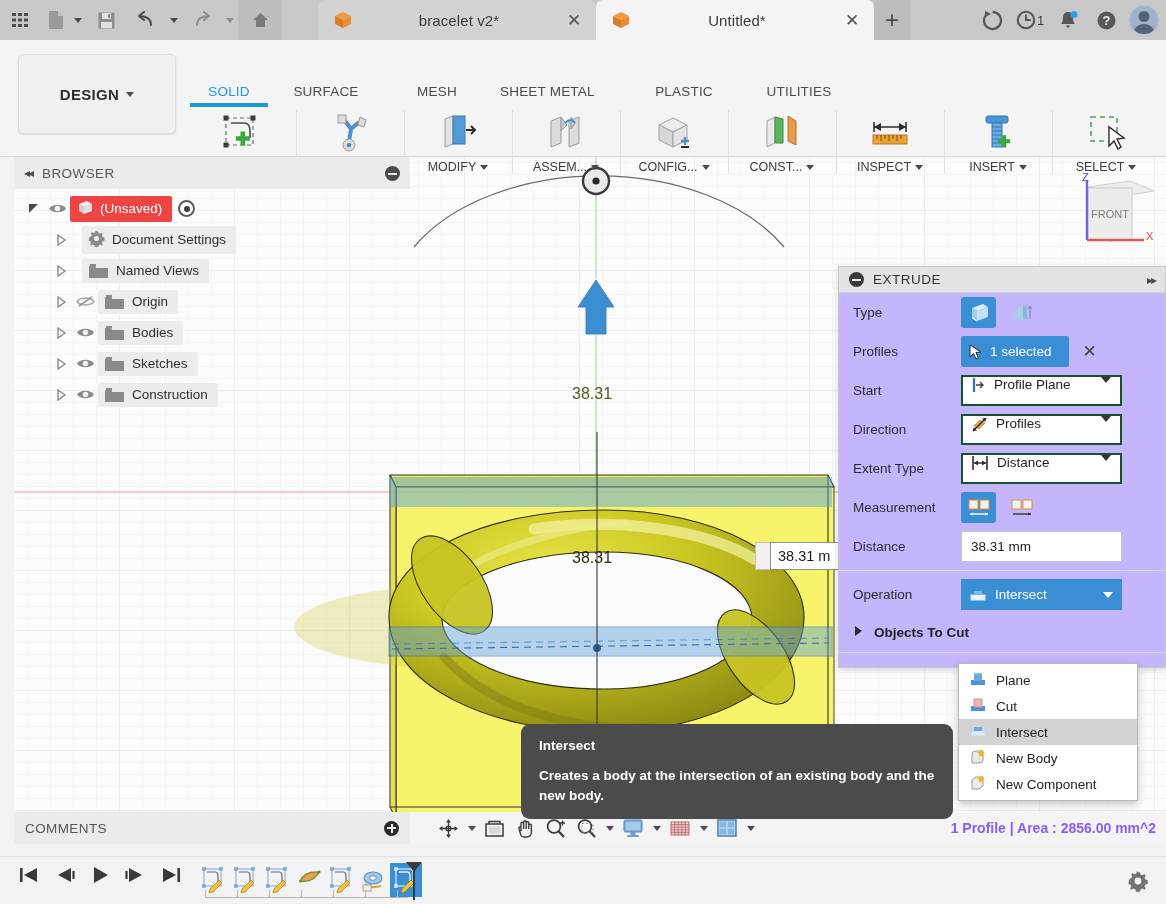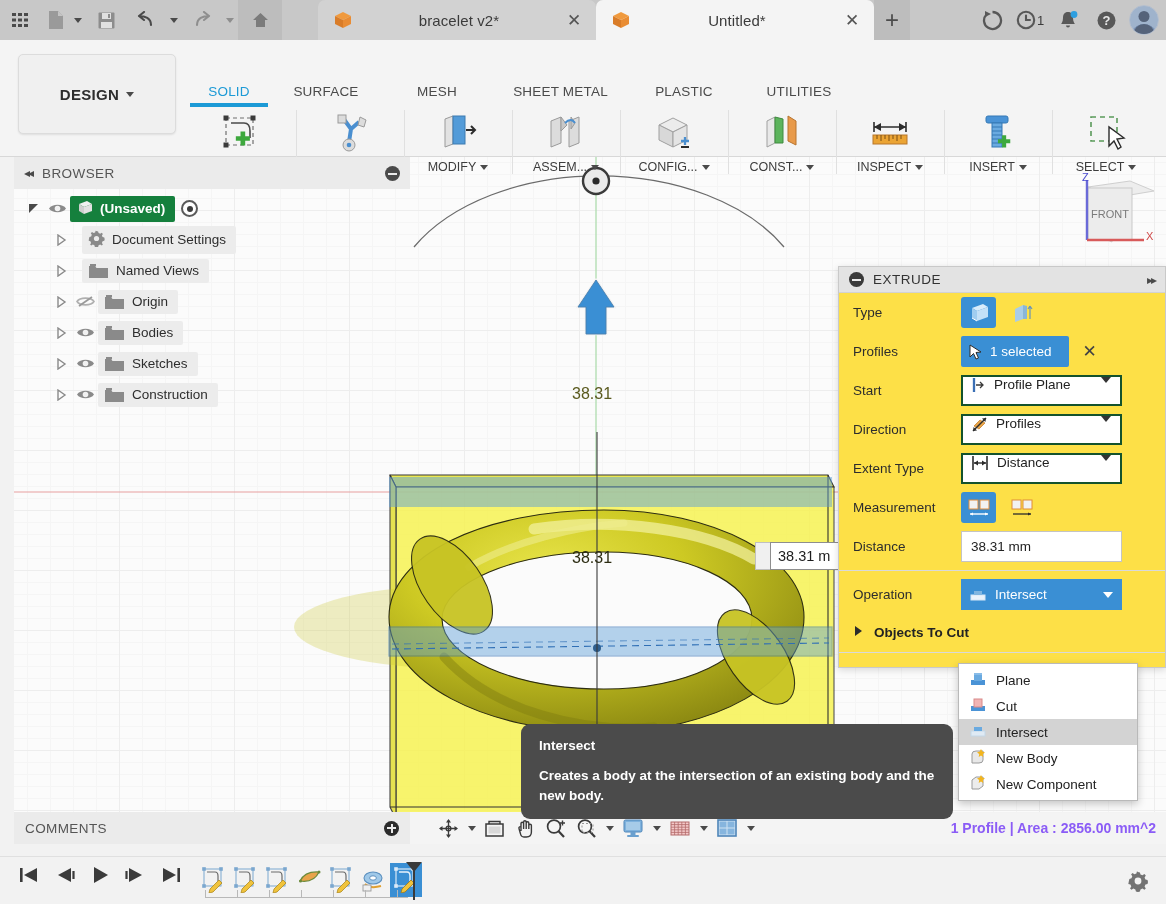--- a/index.html
+++ b/index.html
@@ -117,32 +117,32 @@
 
   .tree { padding-top: 4px; }
   .tnode { height: 31px; display: flex; align-items: center; font-size: 13.5px; color: #2e2e2e; }
   .tw { width: 22px; display: flex; align-items: center; justify-content: center; }
   .eye-wrap { width: 26px; display:flex; align-items:center; justify-content:center; }
   .folder-ico { width: 21px; height: 16px; position: relative; flex: 0 0 auto; }
   .node-pill {
     background: #ececec; border-radius: 2px; padding: 4px 10px 4px 6px; display: flex;
     align-items: center; gap: 7px;
   }
-  .node-pill.sel { background: #15803d; color: #fff; font-weight: bold; }
+  .node-pill.sel { background: #ef4444; color: #fff; }
   .radio-dot {
     width: 17px; height: 17px; border-radius: 50%; border: 2px solid #5a5a5a; background: #fff;
     position: relative; margin-left: 6px;
   }
   .radio-dot::after { content:""; position:absolute; left: 3.5px; top: 3.5px; width: 6px; height: 6px;
     border-radius: 50%; background: #3c3c3c; }
 
   
   .extrude {
     position: absolute; left: 838px; top: 266px; width: 328px;
-    background: #fde047; border: 1px solid #c9c9c9; box-shadow: 0 2px 7px rgba(0,0,0,.14);
+    background: #c4b5fd; border: 1px solid #c9c9c9; box-shadow: 0 2px 7px rgba(0,0,0,.14);
   }
   .ex-head {
     height: 26px; background: #e3e3e3; display: flex; align-items: center; padding: 0 10px; gap: 9px;
     border-bottom: 1px solid #d2d2d2;
   }
   .ex-title { font-size: 13.5px; color: #333; letter-spacing: .5px; flex: 1; }
   .ex-row { display: flex; align-items: center; min-height: 39px; padding: 0 0 0 14px; }
   .ex-label { width: 108px; font-size: 13.5px; color: #2d2d2d; }
   .ex-ctl { flex: 1; display: flex; align-items: center; gap: 8px; }
   .seg {
@@ -473,21 +473,21 @@
       <div class="ribtab active" style="width:82px;text-align:center">
         <span>SOLID</span>
         <span class="underline"></span>
       </div>
       <div class="ribtab" style="width:112px;text-align:center">
         <span>SURFACE</span>
       </div>
       <div class="ribtab" style="width:110px;text-align:center">
         <span>MESH</span>
       </div>
-      <div class="ribtab" style="width:137px;text-align:center">
+      <div class="ribtab" style="width:137px;">
         <span>SHEET METAL</span>
       </div>
       <div class="ribtab" style="width:110px;text-align:center">
         <span>PLASTIC</span>
       </div>
       <div class="ribtab" style="width:120px;text-align:center">
         <span>UTILITIES</span>
       </div>
     </div>
 

